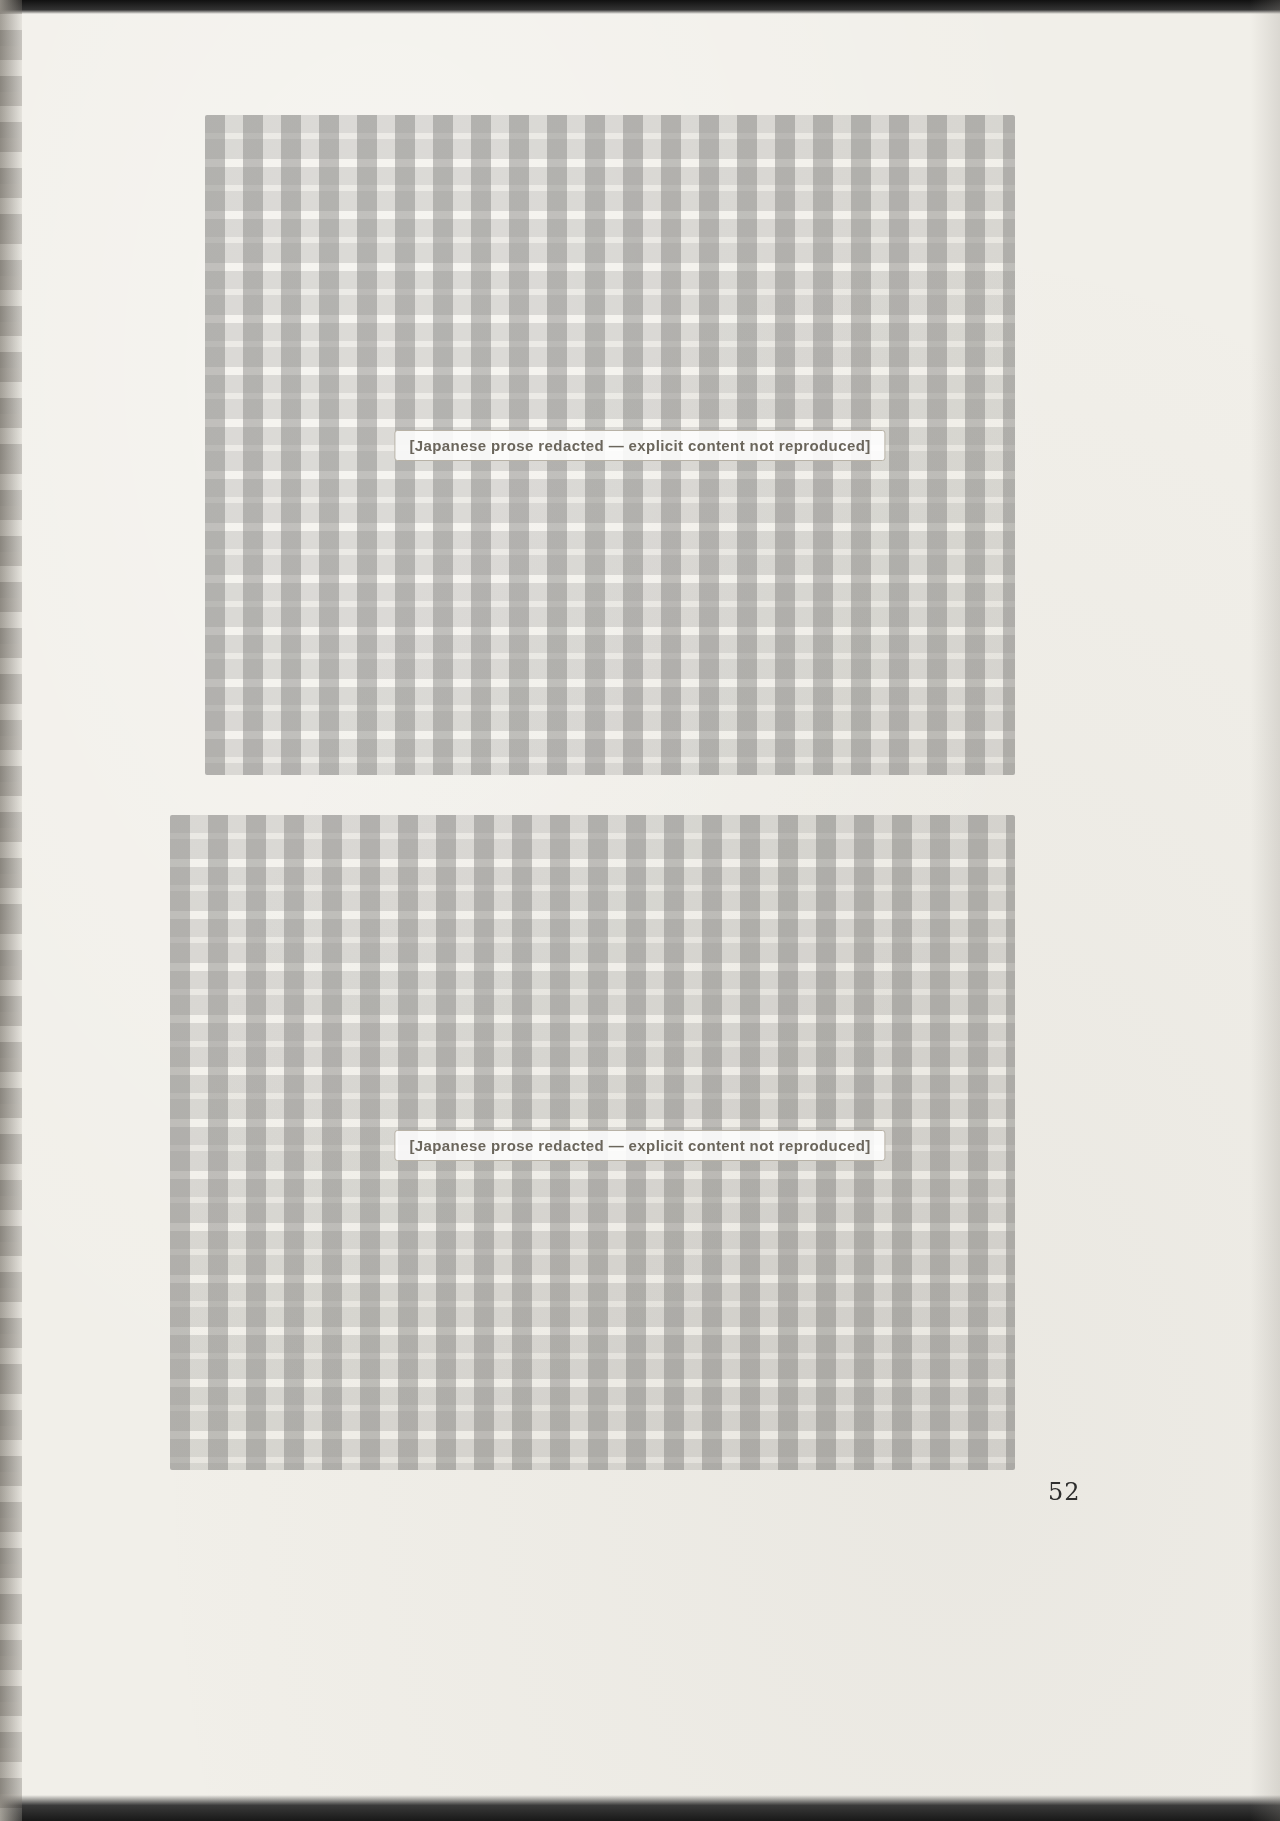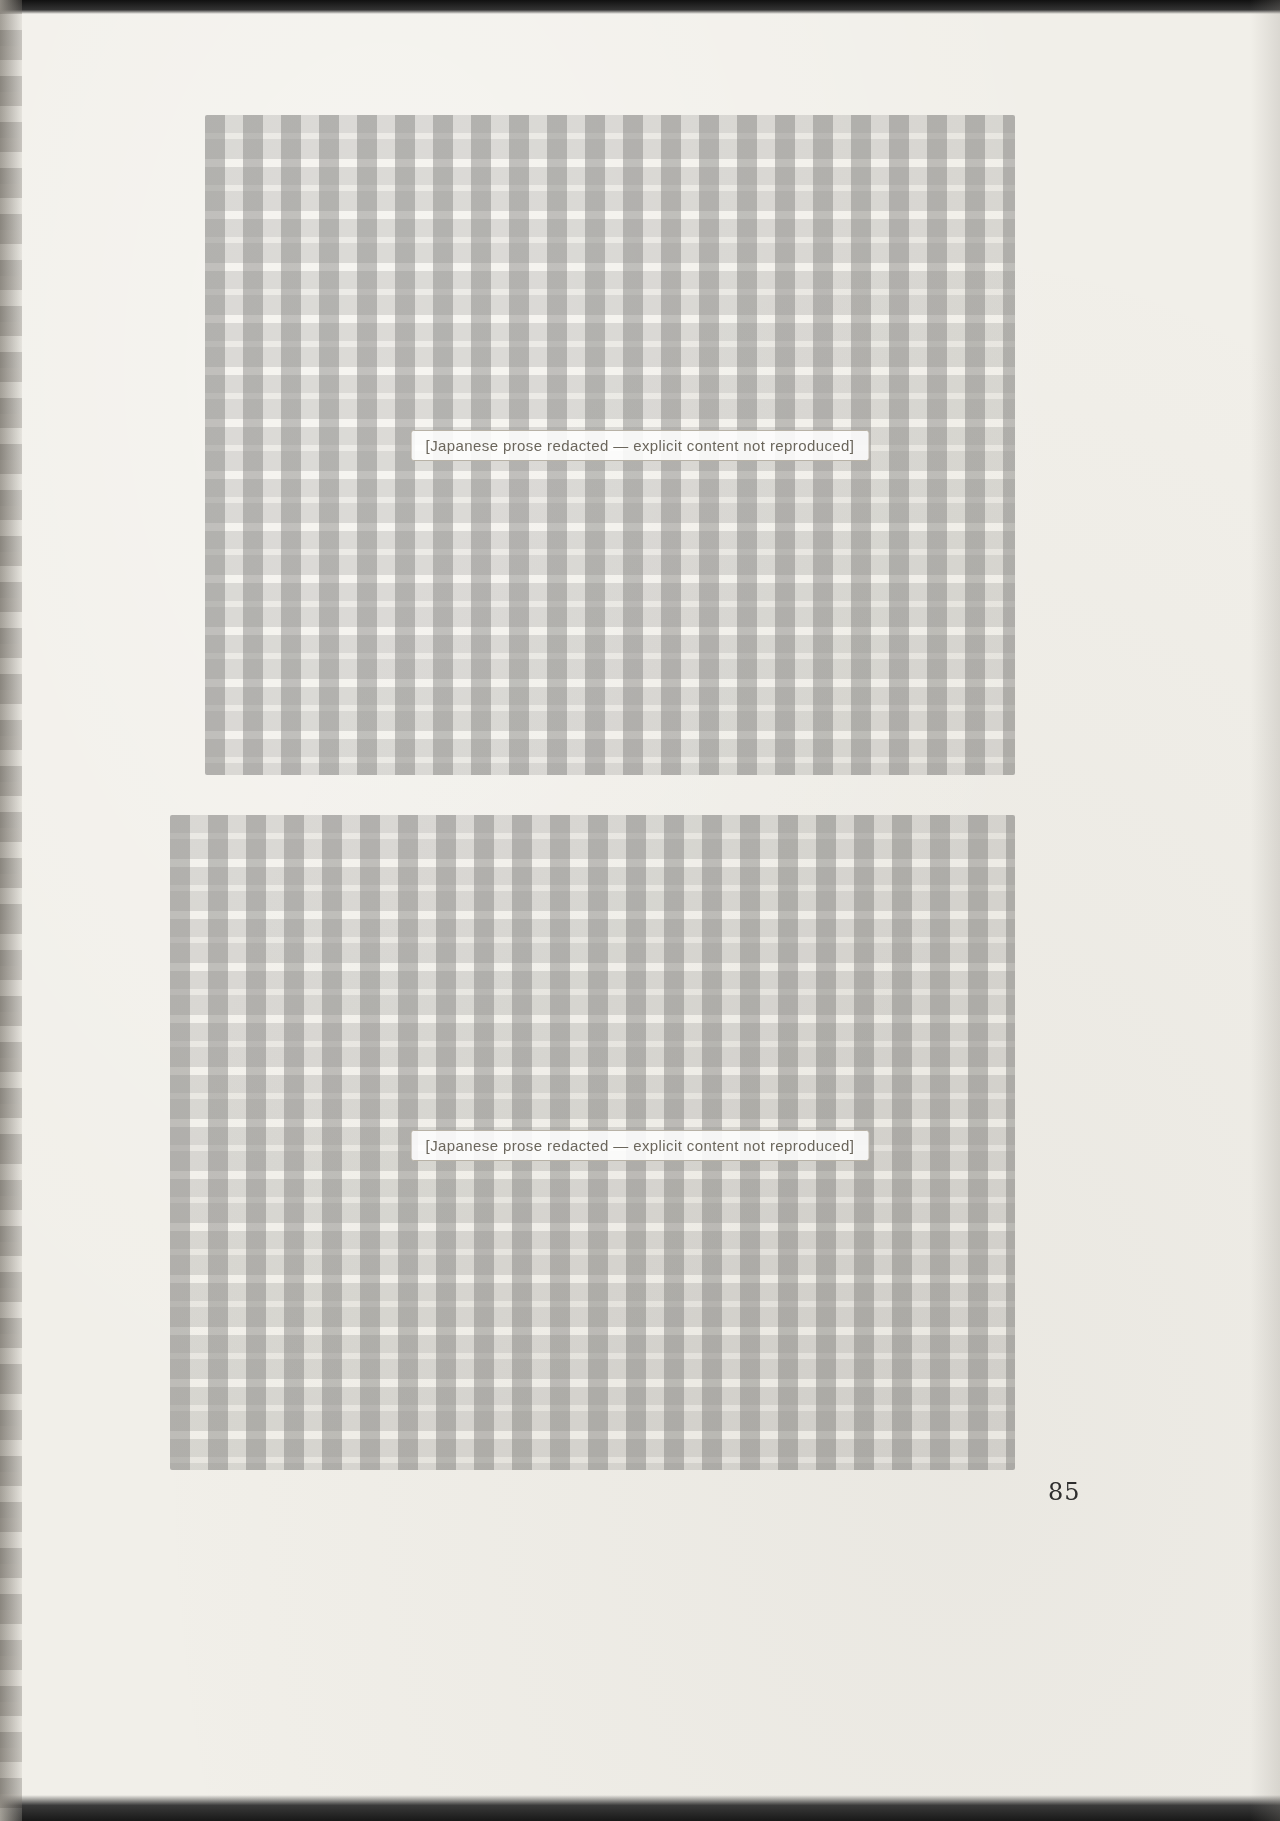--- a/index.html
+++ b/index.html
@@ -72,20 +72,21 @@
     transform: translateX(-50%);
     padding: 6px 14px;
     background: rgba(255,255,255,0.88);
     border: 1px solid #b8b2a6;
     color: #6b665c;
     font-family: "Liberation Sans", sans-serif;
     font-size: 15px;
     letter-spacing: 0.4px;
     border-radius: 3px;
     white-space: nowrap;
+    font-weight: bold;
   }
   .note-upper { top: 430px; }
   .note-lower { top: 1130px; }
 
   .page-number {
     position: absolute;
     left: 1048px;
     top: 1478px;
     font-family: "DejaVu Serif", serif;
     font-size: 24px;
@@ -104,15 +105,15 @@
   <div class="edge-bottom"></div>
   <div class="edge-left"></div>
   <div class="edge-right-shade"></div>
 
   <div class="text-block block-upper"></div>
   <div class="redaction-note note-upper">[Japanese prose redacted — explicit content not reproduced]</div>
 
   <div class="text-block block-lower"></div>
   <div class="redaction-note note-lower">[Japanese prose redacted — explicit content not reproduced]</div>
 
-  <div class="page-number">85</div>
+  <div class="page-number">52</div>
 
 </div>
 
 </body></html>

